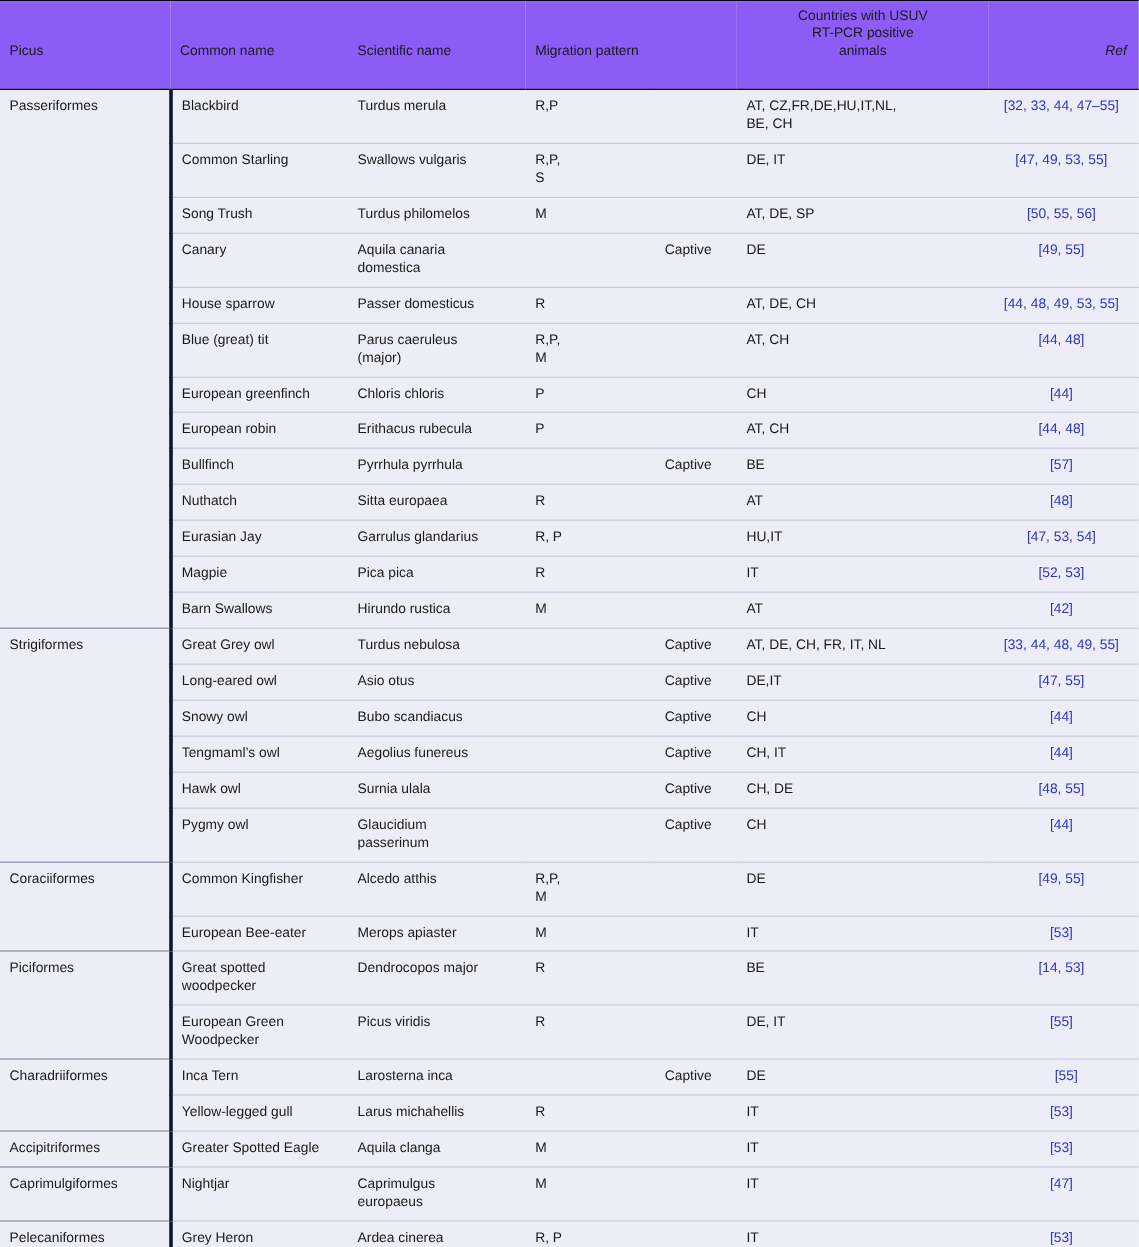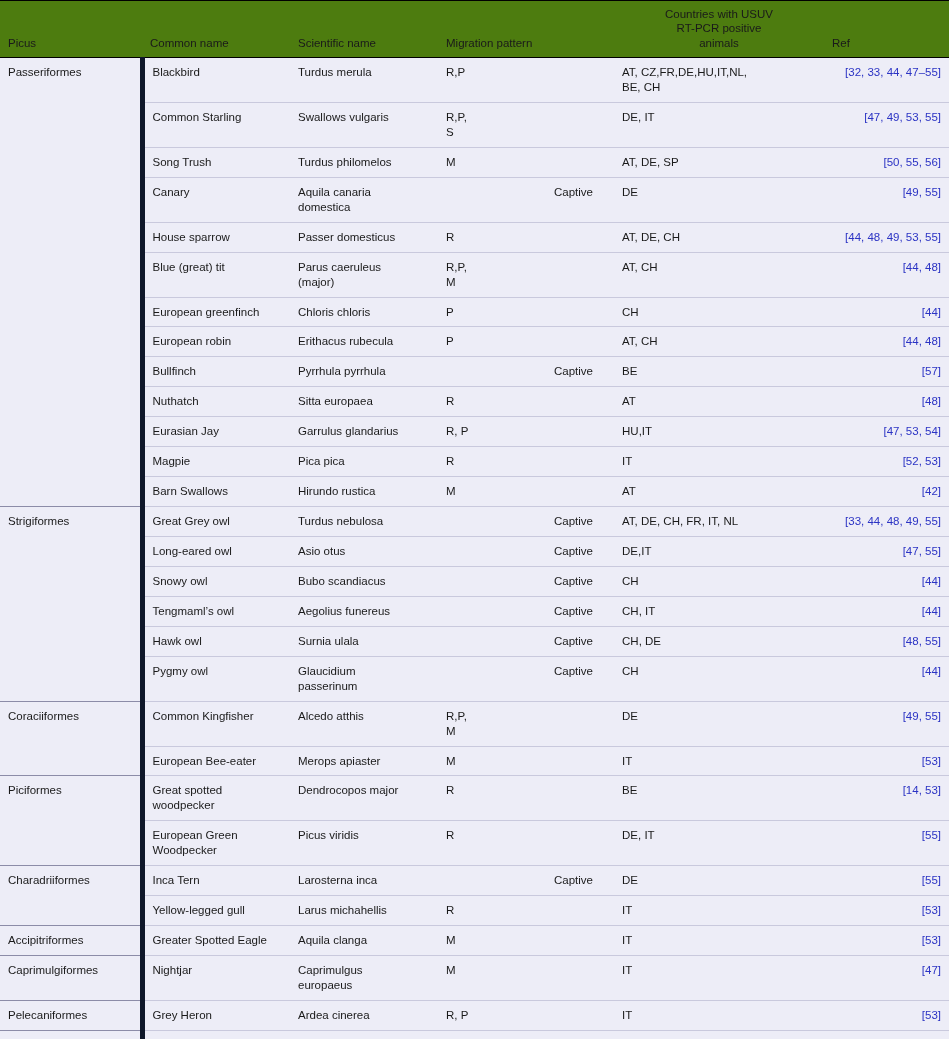--- a/index.html
+++ b/index.html
@@ -18,33 +18,34 @@
     border-bottom: 1.5px solid #000;
     background: #ededf7;
   }
   table {
     width: 949px;
     border-collapse: collapse;
     table-layout: fixed;
     font-size: 11.5px;
   }
   thead th {
-    background: #4d7c0f;
+    background: #8b5cf6;
     font-weight: normal;
     font-size: 11.5px;
     vertical-align: bottom;
-    padding: 6px 8px 7px 8px;
+    padding: 6px 8px 24px 8px;
     text-align: left;
     border-bottom: 1px solid #000;
     color: #1a1a1a;
     line-height: 1.25;
   }
   thead th.ref-col {
-    text-align: left;
+    text-align: right;
     padding-right: 10px;
+    font-style: italic;
   }
   thead th .hdr-center {
     display: block;
     text-align: center;
   }
   tbody td {
     background: #ededf7;
     padding: 7px 8px;
     vertical-align: top;
     line-height: 1.3;
@@ -52,27 +53,27 @@
     color: #1a1a1a;
   }
   tbody tr.group-start td {
     border-top: 1px solid #8c8ca8;
   }
   tbody tr.group-start td.order-cell {
     border-top: 1px solid #8c8ca8;
   }
   td.order-cell {
     border-bottom: none;
-    border-right: 5px solid #0f172a;
+    border-right: 3px solid #0f172a;
   }
   td.sci {
   }
   td.ref {
     color: #2b33c4;
-    text-align: right;
+    text-align: center;
     padding-left: 4px;
   }
   td.ref.pad {
     padding-left: 12px;
   }
   .col-order   { width: 142px; }
   .col-common  { width: 148px; }
   .col-sci     { width: 148px; }
   .col-mig     { width: 108px; }
   .col-cap     { width: 68px; }

